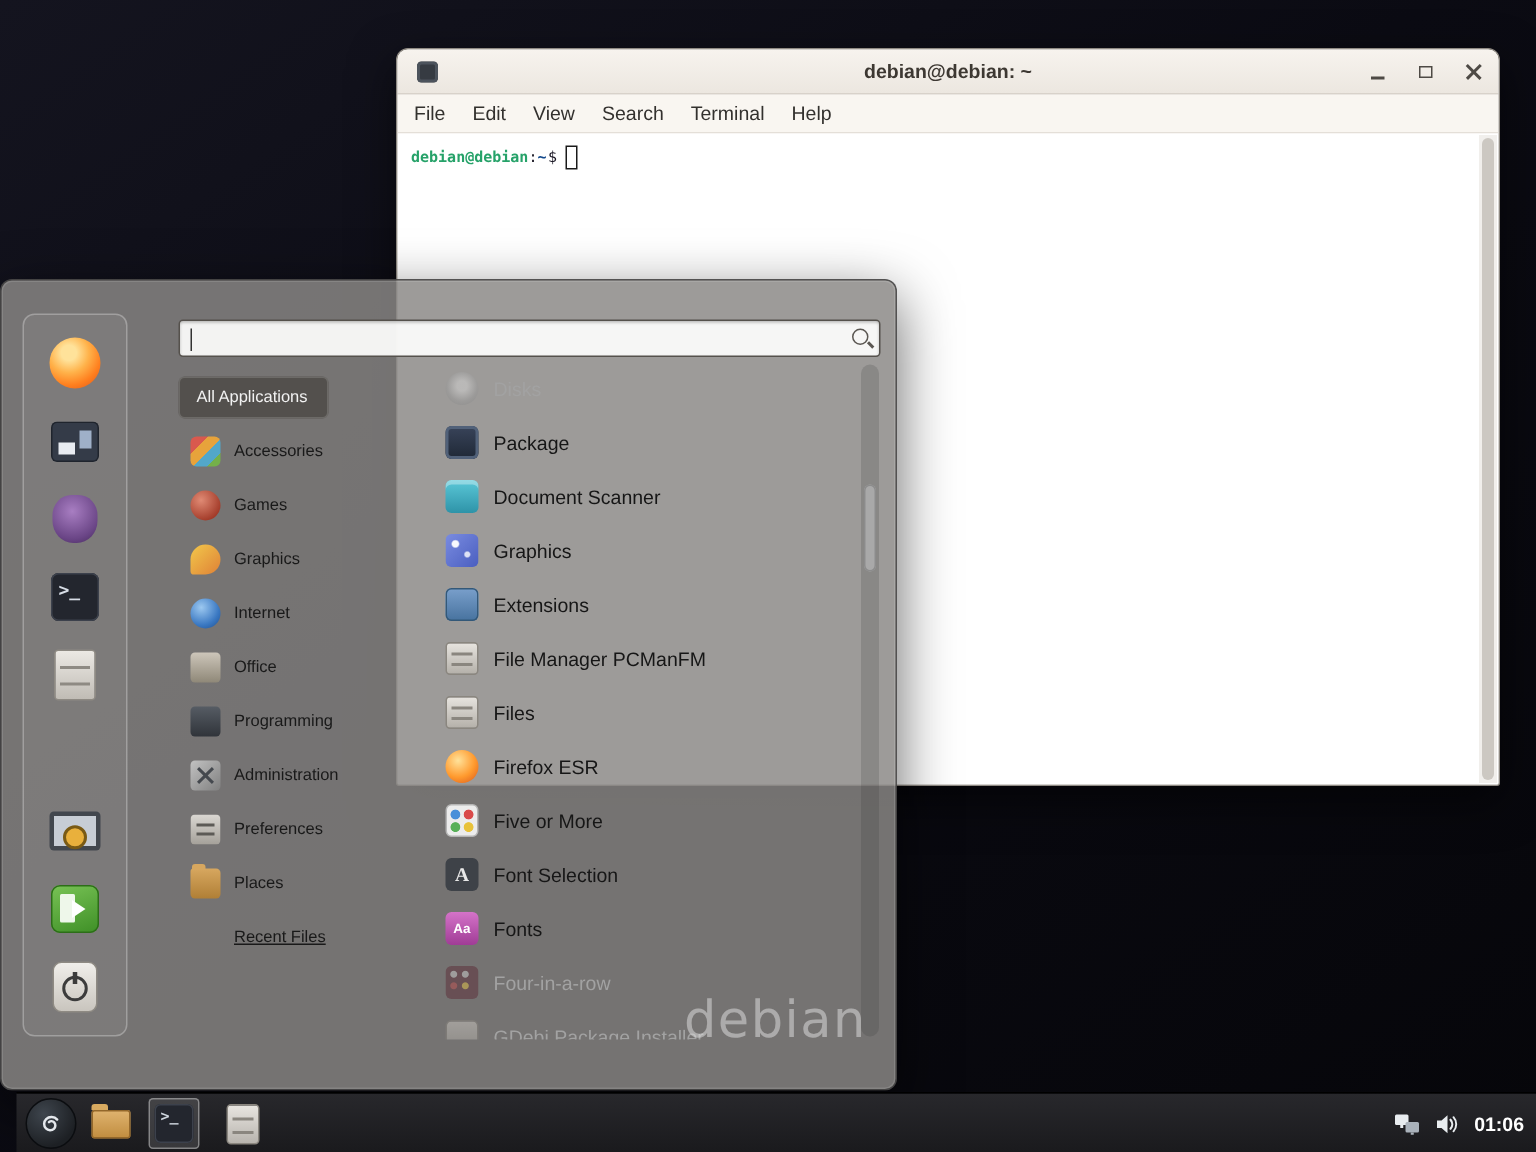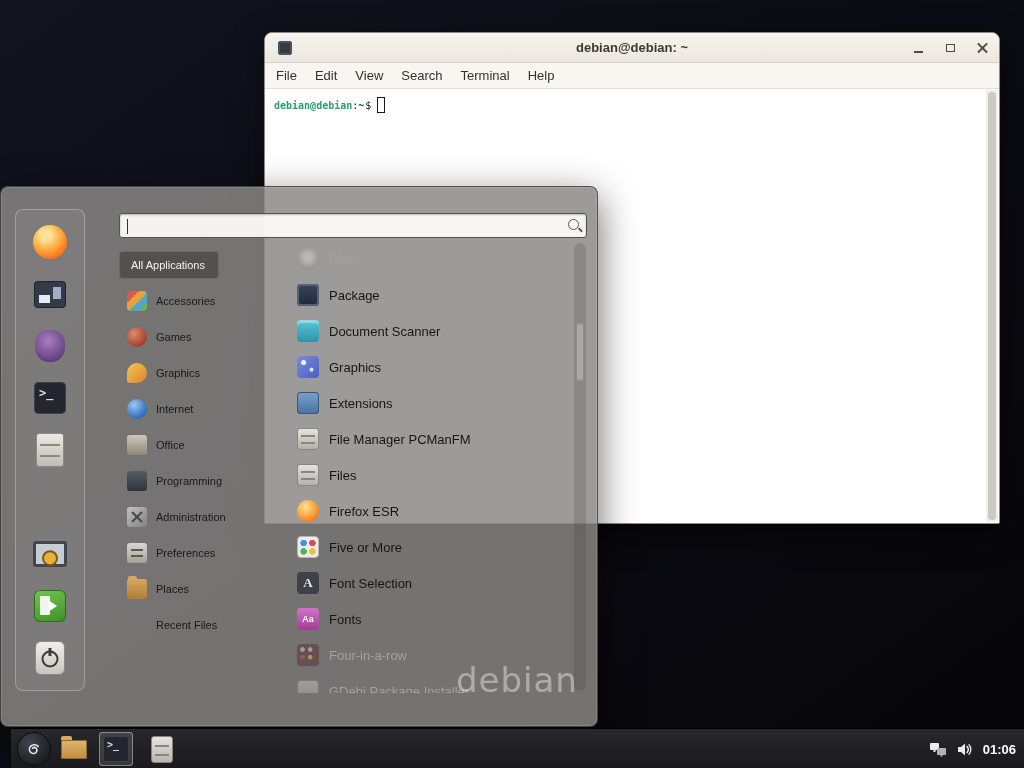--- a/index.html
+++ b/index.html
@@ -103,21 +103,21 @@
     border:1.7px solid #5b5752; border-radius:50%; }
   .search-icon::after { content:""; position:absolute; left:9px; top:9px; width:5px; height:1.8px;
     background:#5b5752; transform:rotate(45deg); }
 
   .categories { position:absolute; left:118px; top:64px; width:160px;
     display:flex; flex-direction:column; gap:8px; }
   .cat-row { height:28px; display:flex; align-items:center; gap:9px; padding:0 8px;
     font-size:11px; color:#191919; cursor:pointer; border-radius:4px; width:max-content; }
   .cat-row.selected { background:rgba(76,72,68,0.82); color:#f2f2f2; padding:0 14px 0 12px;
     box-shadow:inset 0 0 0 1px rgba(255,255,255,0.15); }
-  .cat-row.no-icon { padding-left:37px; }
+  .cat-row.no-icon { padding-left:37px;text-decoration:underline; }
   .cicon { width:20px; height:20px; flex:0 0 auto; position:relative; border-radius:3px; }
   .ci-accessories { background:linear-gradient(135deg,#d9594e 0 30%,#e7a33b 30% 55%,#52a7c9 55% 78%,#74b04a 78% 100%); border-radius:4px; }
   .ci-games { border-radius:50%; background:radial-gradient(circle at 35% 32%, #e08a74, #a23a28 75%); }
   .ci-graphics { border-radius:50% 50% 50% 12%; background:linear-gradient(135deg,#f2c84b,#df8136); }
   .ci-internet { border-radius:50%; background:radial-gradient(circle at 36% 30%, #9cc8f0, #3a78c2 62%, #1d4e8f); }
   .ci-office { background:linear-gradient(#cdc6ba,#8f8878); }
   .ci-programming { background:linear-gradient(#565c64,#30343a); }
   .ci-sound { background:linear-gradient(135deg,#58b7a0,#2e7e68); }
   .ci-admin { background:linear-gradient(135deg,#c2c2c2,#808080); }
   .ci-admin::before,.ci-admin::after { content:""; position:absolute; left:3px; top:9px;

